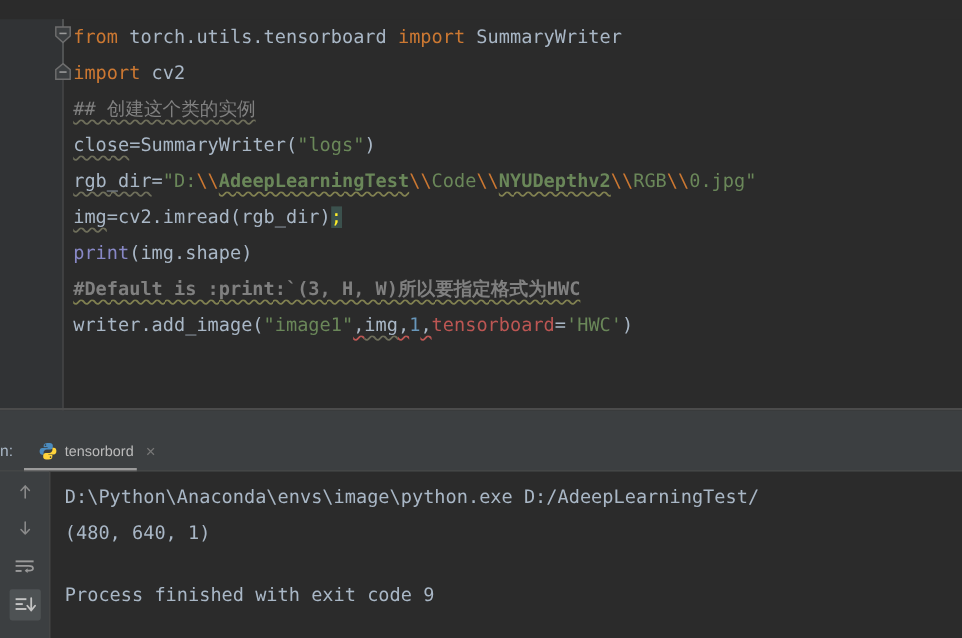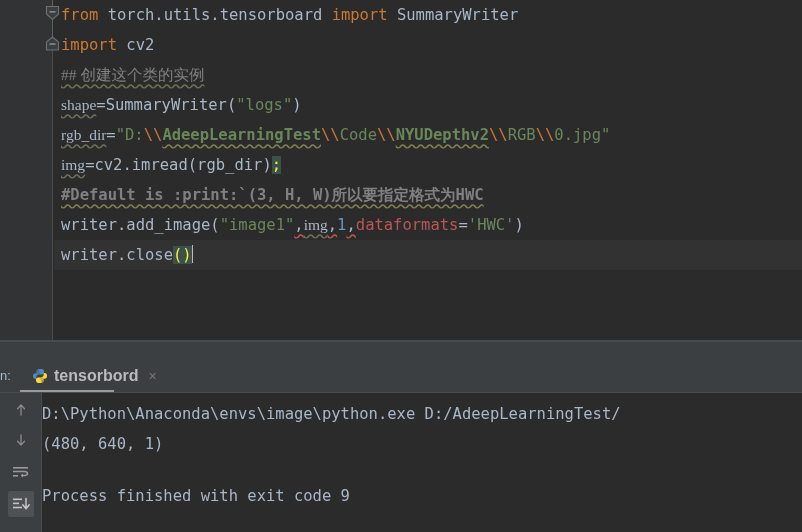--- a/index.html
+++ b/index.html
@@ -5,21 +5,21 @@
   * { box-sizing: border-box; margin: 0; padding: 0; }
   html, body {
     width: 802px; height: 532px;
     background: #2B2B2B;
     font-family: "DejaVu Sans Mono", monospace;
     overflow: hidden;
   }
   .app { position: relative; width: 802px; height: 532px; background: #2B2B2B; }
 
   
-  .editor { position: absolute; left: 0; top: 0; width: 802px; height: 368px; background: #2B2B2B; }
+  .editor { position: absolute; left: 0; top: 16px; width: 802px; height: 368px; background: #2B2B2B; }
   .gutter {
     position: absolute; left: 0; top: 0; width: 53px; height: 340px;
     background: #313335; border-right: 1px solid #4B4B4B;
   }
   .fold-line { position: absolute; left: 52px; top: 0; width: 1px; height: 47px; background: #5E6060; }
   .fold-marker { position: absolute; left: 44px; width: 17px; height: 17px; }
   .fold-marker svg { display: block; }
   .code-area { position: absolute; left: 54px; top: 0; right: 0; height: 340px; }
 
   .line { position: relative; height: 30px; line-height: 30px; font-size: 15.5px; white-space: pre; padding-left: 7px; }
@@ -31,41 +31,41 @@
   .esc     { color: #CC7832; }
   .num     { color: #6897BB; }
   .builtin { color: #8888C6; }
   .cmt     { color: #808080; }
   .err     { color: #BC5653; }
   .brk     { color: #FFEF28; background: #3B514D; }
 
   
   .wave-g { text-decoration: underline wavy #808050; text-decoration-skip-ink: none; text-underline-offset: 3px; font-weight: bold; }
   .wave-r { text-decoration: underline wavy #BC5653; text-decoration-skip-ink: none; text-underline-offset: 3px; }
-  .wave-gray { text-decoration: underline wavy #6E6E5A; text-decoration-skip-ink: none; text-underline-offset: 3px; font-family: Liberation Serif, serif; }
+  .wave-gray { text-decoration: underline wavy #6E6E5A; text-decoration-skip-ink: none; text-underline-offset: 3px; }
 
   .caret { display: inline-block; width: 1px; height: 18px; background: #BBBBBB; vertical-align: -3px; margin-left: 0px; }
 
   
   .splitter { position: absolute; left: 0; top: 340px; width: 802px; height: 2px; background: #4B4B4B; }
   .gap { position: absolute; left: 0; top: 342px; width: 802px; height: 18px; background: #3C3F41; }
 
   
   .runpanel { position: absolute; left: 0; top: 360px; width: 802px; height: 172px; background: #3C3F41; }
   .run-header { position: relative; height: 32px; width: 802px; }
   .run-label {
     position: absolute; left: 0px; top: 8px; font-family: "Liberation Sans", sans-serif;
     font-size: 13px; color: #A9B7C6;
   }
   .tab {
     position: absolute; left: 22px; top: 0px; height: 32px; display: flex; align-items: center;
     gap: 6px; padding: 0 10px;
   }
   .tab-icon { width: 16px; height: 16px; display: block; }
-  .tab-label { font-family: "Liberation Sans", sans-serif; font-size: 16px; color: #BBBBBB; font-weight: bold; }
+  .tab-label { font-family: "Liberation Sans", sans-serif; font-size: 12px; color: #BBBBBB; }
   .tab-close { font-family: "Liberation Sans", sans-serif; font-size: 14px; color: #787878; margin-left: 4px; }
   .tab-underline { position: absolute; left: 20px; top: 30px; width: 94px; height: 3px; background: #9B9B9B; }
 
   .divider-h { position: absolute; left: 0; top: 32px; width: 802px; height: 1px; background: #4B4B4B; }
 
   .run-body { position: absolute; left: 0; top: 33px; width: 802px; height: 139px; }
   .side-toolbar {
     position: absolute; left: 0; top: 0; width: 41px; height: 139px; background: #3C3F41;
   }
   .tb-btn {
@@ -74,21 +74,21 @@
   }
   .tb-btn.active { background: #4E5254; border-radius: 2px; }
   .tb-btn svg { display: block; }
 
   .console {
     position: absolute; left: 41px; top: 0; width: 761px; height: 139px;
     background: #2B2B2B; border-left: 1px solid #4B4B4B; padding-top: 6px; overflow: hidden;
   }
   .c-line {
     height: 30px; line-height: 30px; font-size: 15.5px; white-space: pre;
-    color: #A9B7C6; font-family: "DejaVu Sans Mono", monospace;
+    padding-left: 12px; color: #A9B7C6; font-family: "DejaVu Sans Mono", monospace;
   }
   .c-line.blank { height: 22px; }
 </style>
 </head>
 <body>
 
 <div class="app">
 
   <div class="editor">
 
@@ -107,26 +107,26 @@
           <path d="M8.5 2 L14.5 7 L14.5 15 L2.5 15 L2.5 7 Z" fill="#3C3F41" stroke="#6E6E6E" stroke-width="1.2"></path>
           <rect x="5.5" y="8.4" width="6" height="1.3" fill="#9A9A9A"></rect>
         </svg>
       </div>
     </div>
 
     <div class="code-area">
       <div class="line"><span class="kw">from</span><span class="id"> torch.utils.tensorboard </span><span class="kw">import</span><span class="id"> SummaryWriter</span></div>
       <div class="line"><span class="kw">import</span><span class="id"> cv2</span></div>
       <div class="line"><span class="cmt wave-gray">## 创建这个类的实例</span></div>
-      <div class="line"><span class="id wave-gray">shape</span><span class="id">=SummaryWriter(</span><span class="str">"logs"</span><span class="id">)</span></div>
+      <div class="line"><span class="id wave-gray">close</span><span class="id">=SummaryWriter(</span><span class="str">"logs"</span><span class="id">)</span></div>
       <div class="line"><span class="id wave-gray">rgb_dir</span><span class="id">=</span><span class="str">"D:</span><span class="esc">\\</span><span class="str wave-g">AdeepLearningTest</span><span class="esc">\\</span><span class="str">Code</span><span class="esc">\\</span><span class="str wave-g">NYUDepthv2</span><span class="esc">\\</span><span class="str">RGB</span><span class="esc">\\</span><span class="str">0.jpg"</span></div>
       <div class="line"><span class="id wave-gray">img</span><span class="id">=cv2.imread(rgb_dir)</span><span class="brk">;</span></div>
+      <div class="line"><span class="builtin">print</span><span class="id">(img.shape)</span></div>
       <div class="line"><span class="cmt wave-g">#Default is :print:`(3, H, W)所以要指定格式为HWC</span></div>
-      <div class="line"><span class="id">writer.add_image(</span><span class="str">"image1"</span><span class="id wave-r">,</span><span class="id wave-gray">img</span><span class="id wave-r">,</span><span class="num">1</span><span class="id wave-r">,</span><span class="err">dataformats</span><span class="id">=</span><span class="str">'HWC'</span><span class="id">)</span></div>
-      <div class="line current"><span class="id">writer.close</span><span class="brk">()</span><span class="caret"></span></div>
+      <div class="line"><span class="id">writer.add_image(</span><span class="str">"image1"</span><span class="id wave-r">,</span><span class="id wave-gray">img</span><span class="id wave-r">,</span><span class="num">1</span><span class="id wave-r">,</span><span class="err">tensorboard</span><span class="id">=</span><span class="str">'HWC'</span><span class="id">)</span></div>
     </div>
   </div>
 
   <div class="splitter"></div>
   <div class="gap"></div>
 
   <div class="runpanel">
 
     <div class="run-header">
       <div class="run-label">n:</div>

